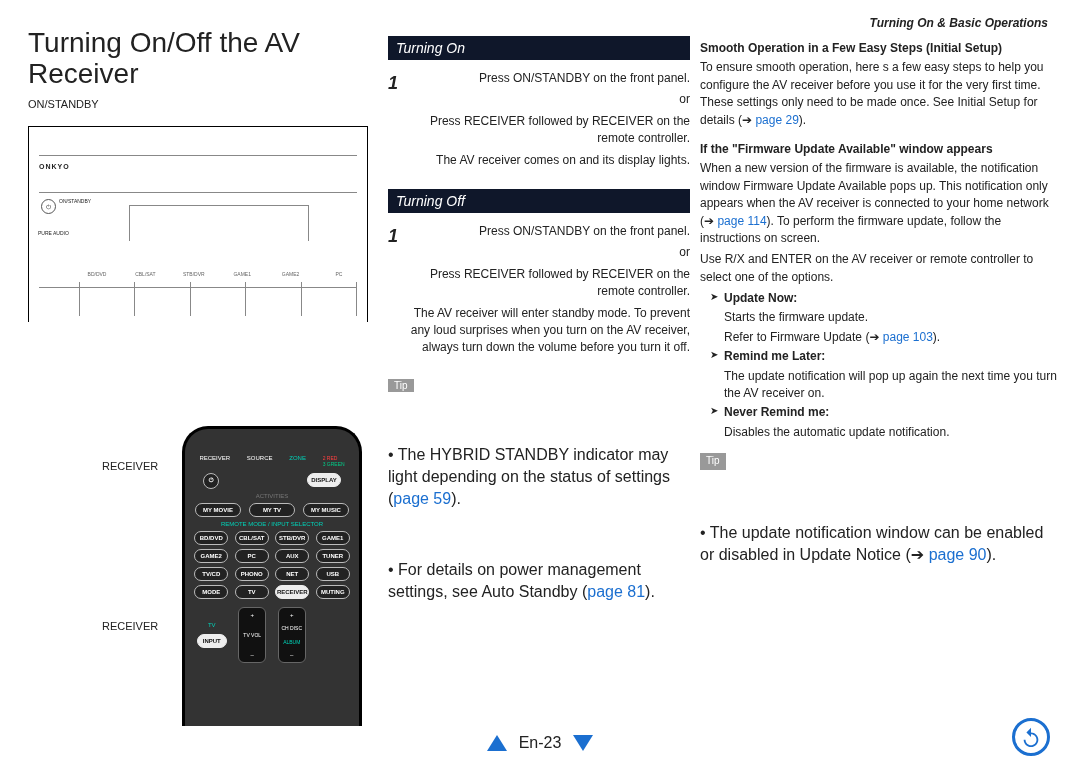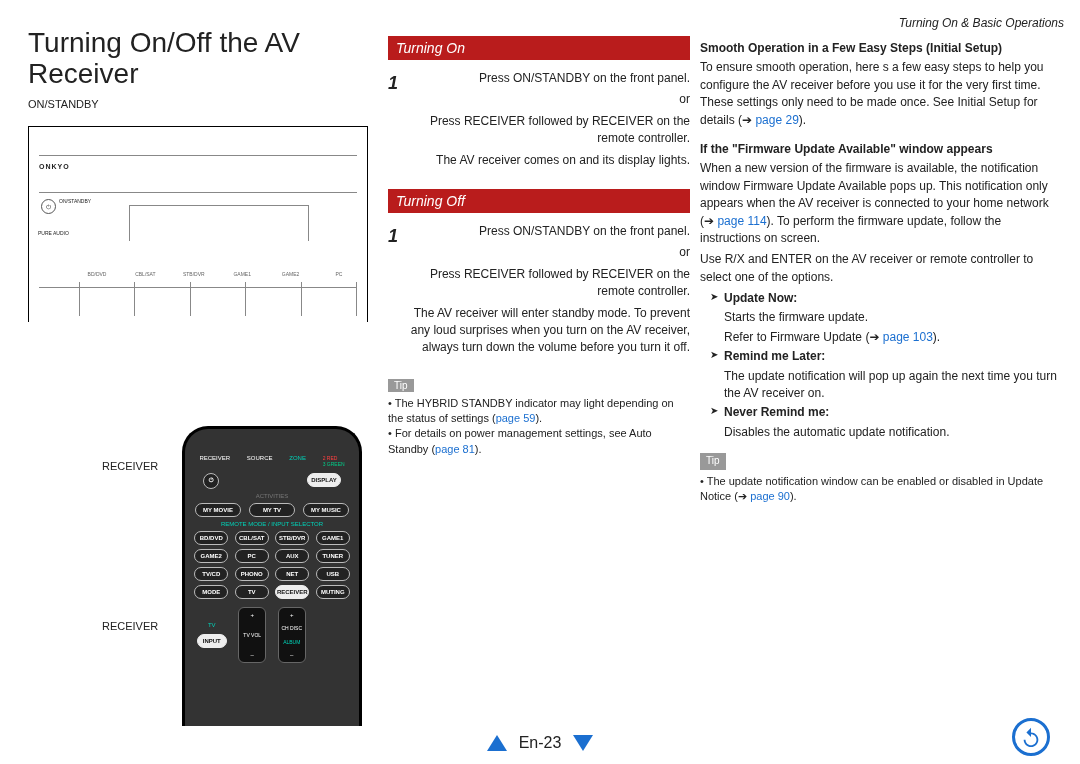--- a/index.html
+++ b/index.html
@@ -10,23 +10,24 @@
     width: 1080px;
     height: 764px;
     position: relative;
     background: #fff;
     overflow: hidden;
   }
   .link { color: #1b6fd0; }
   .page-breadcrumb {
     position: absolute;
     top: 16px;
-    right: 16px;
+    right: 32px;
     font-style: italic;
     font-size: 12px;
+    font-weight: bold;
   }
   .page-title {
     position: absolute;
     top: 28px;
     left: 28px;
     font-size: 28px;
     font-weight: 500;
     line-height: 1.1;
     width: 330px;
   }
@@ -219,21 +220,21 @@
   }
   .rocker-mid { font-size: 5px; }
 
   .col2 {
     position: absolute;
     left: 388px;
     top: 36px;
     width: 302px;
   }
   .section-header {
-    background: #b91c1c;
+    background: #0f172a;
     color: #fff;
     padding: 4px 8px;
     font-style: italic;
     font-size: 14px;
     margin-bottom: 10px;
   }
   .step {
     display: flex;
     gap: 8px;
     margin-bottom: 8px;
@@ -243,21 +244,21 @@
   .step-body { flex: 1; text-align: right; }
   .para { margin-bottom: 4px; line-height: 1.45; }
   .tip-label {
     display: inline-block;
     background: #999;
     color: #fff;
     font-size: 10px;
     padding: 1px 6px;
     margin: 10px 0 4px 0;
   }
-  .tip-text { font-size: 11px; line-height: 1.4; }
+  .tip-text { font-size: 16px; line-height: 1.4; margin-top: 48px; }
 
   .col3 {
     position: absolute;
     left: 700px;
     top: 40px;
     width: 360px;
     line-height: 1.45;
   }
   .bold-heading { font-weight: bold; margin-bottom: 2px; }
   .gap { height: 8px; }

